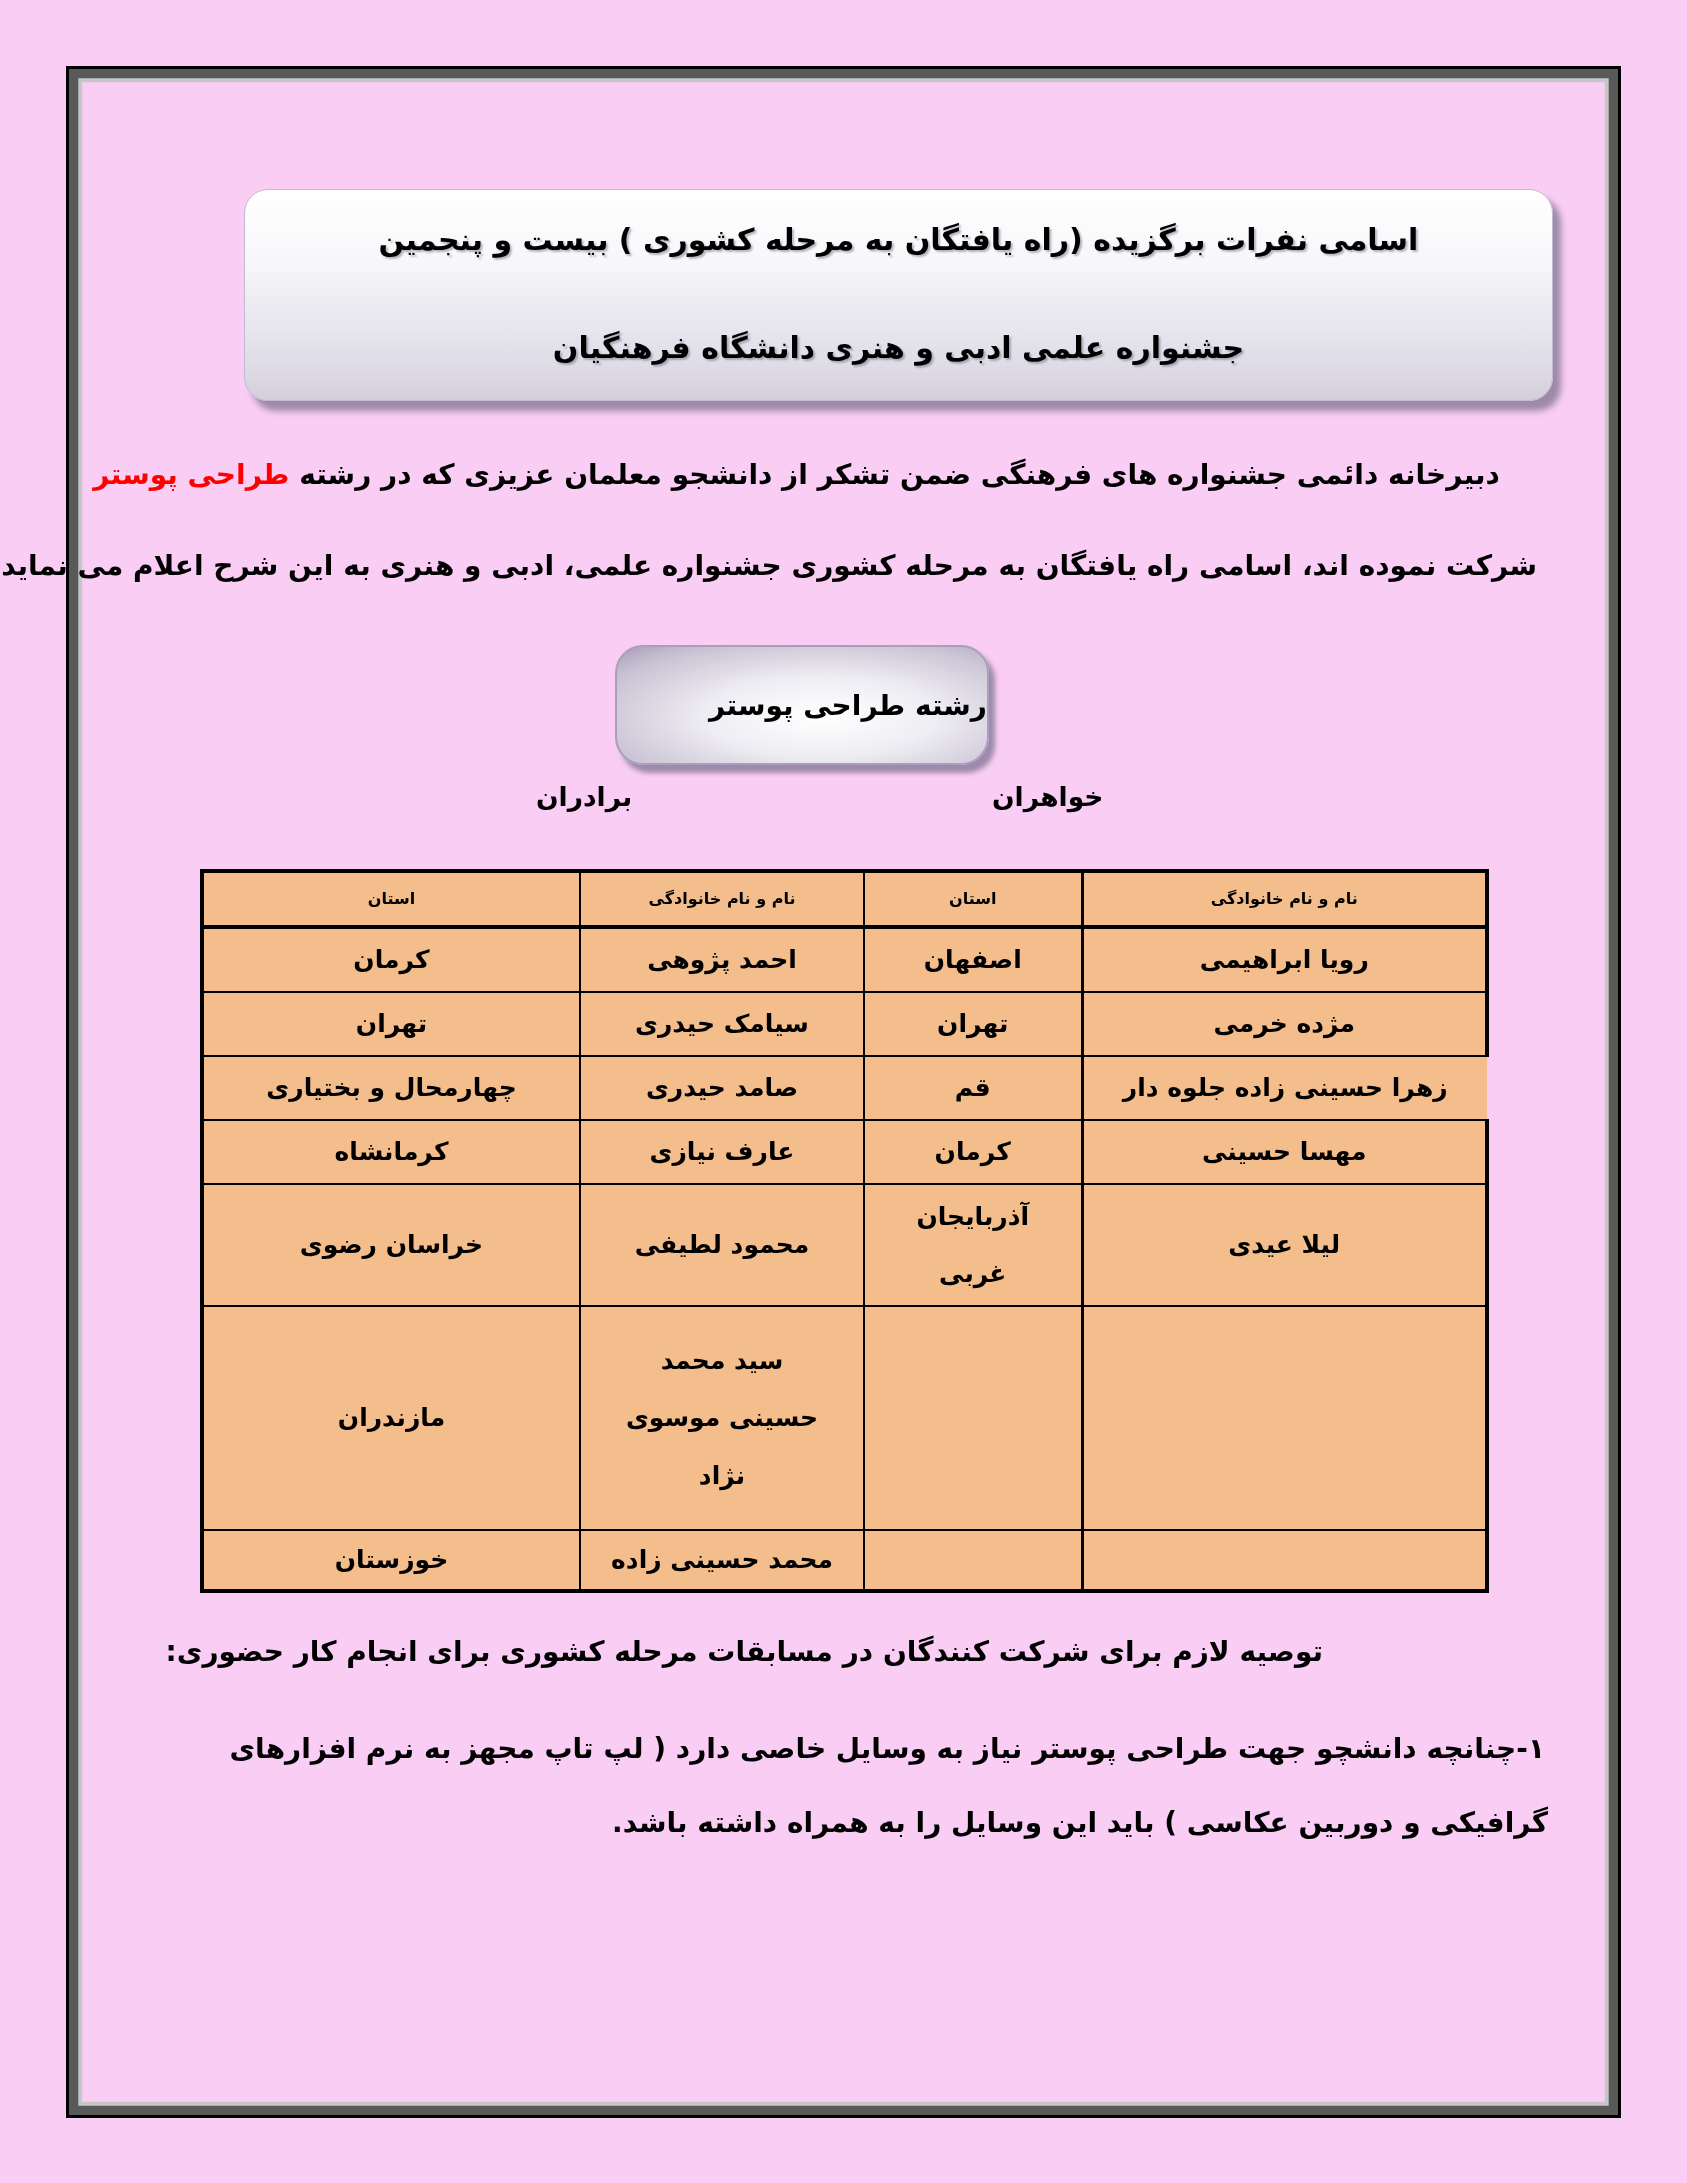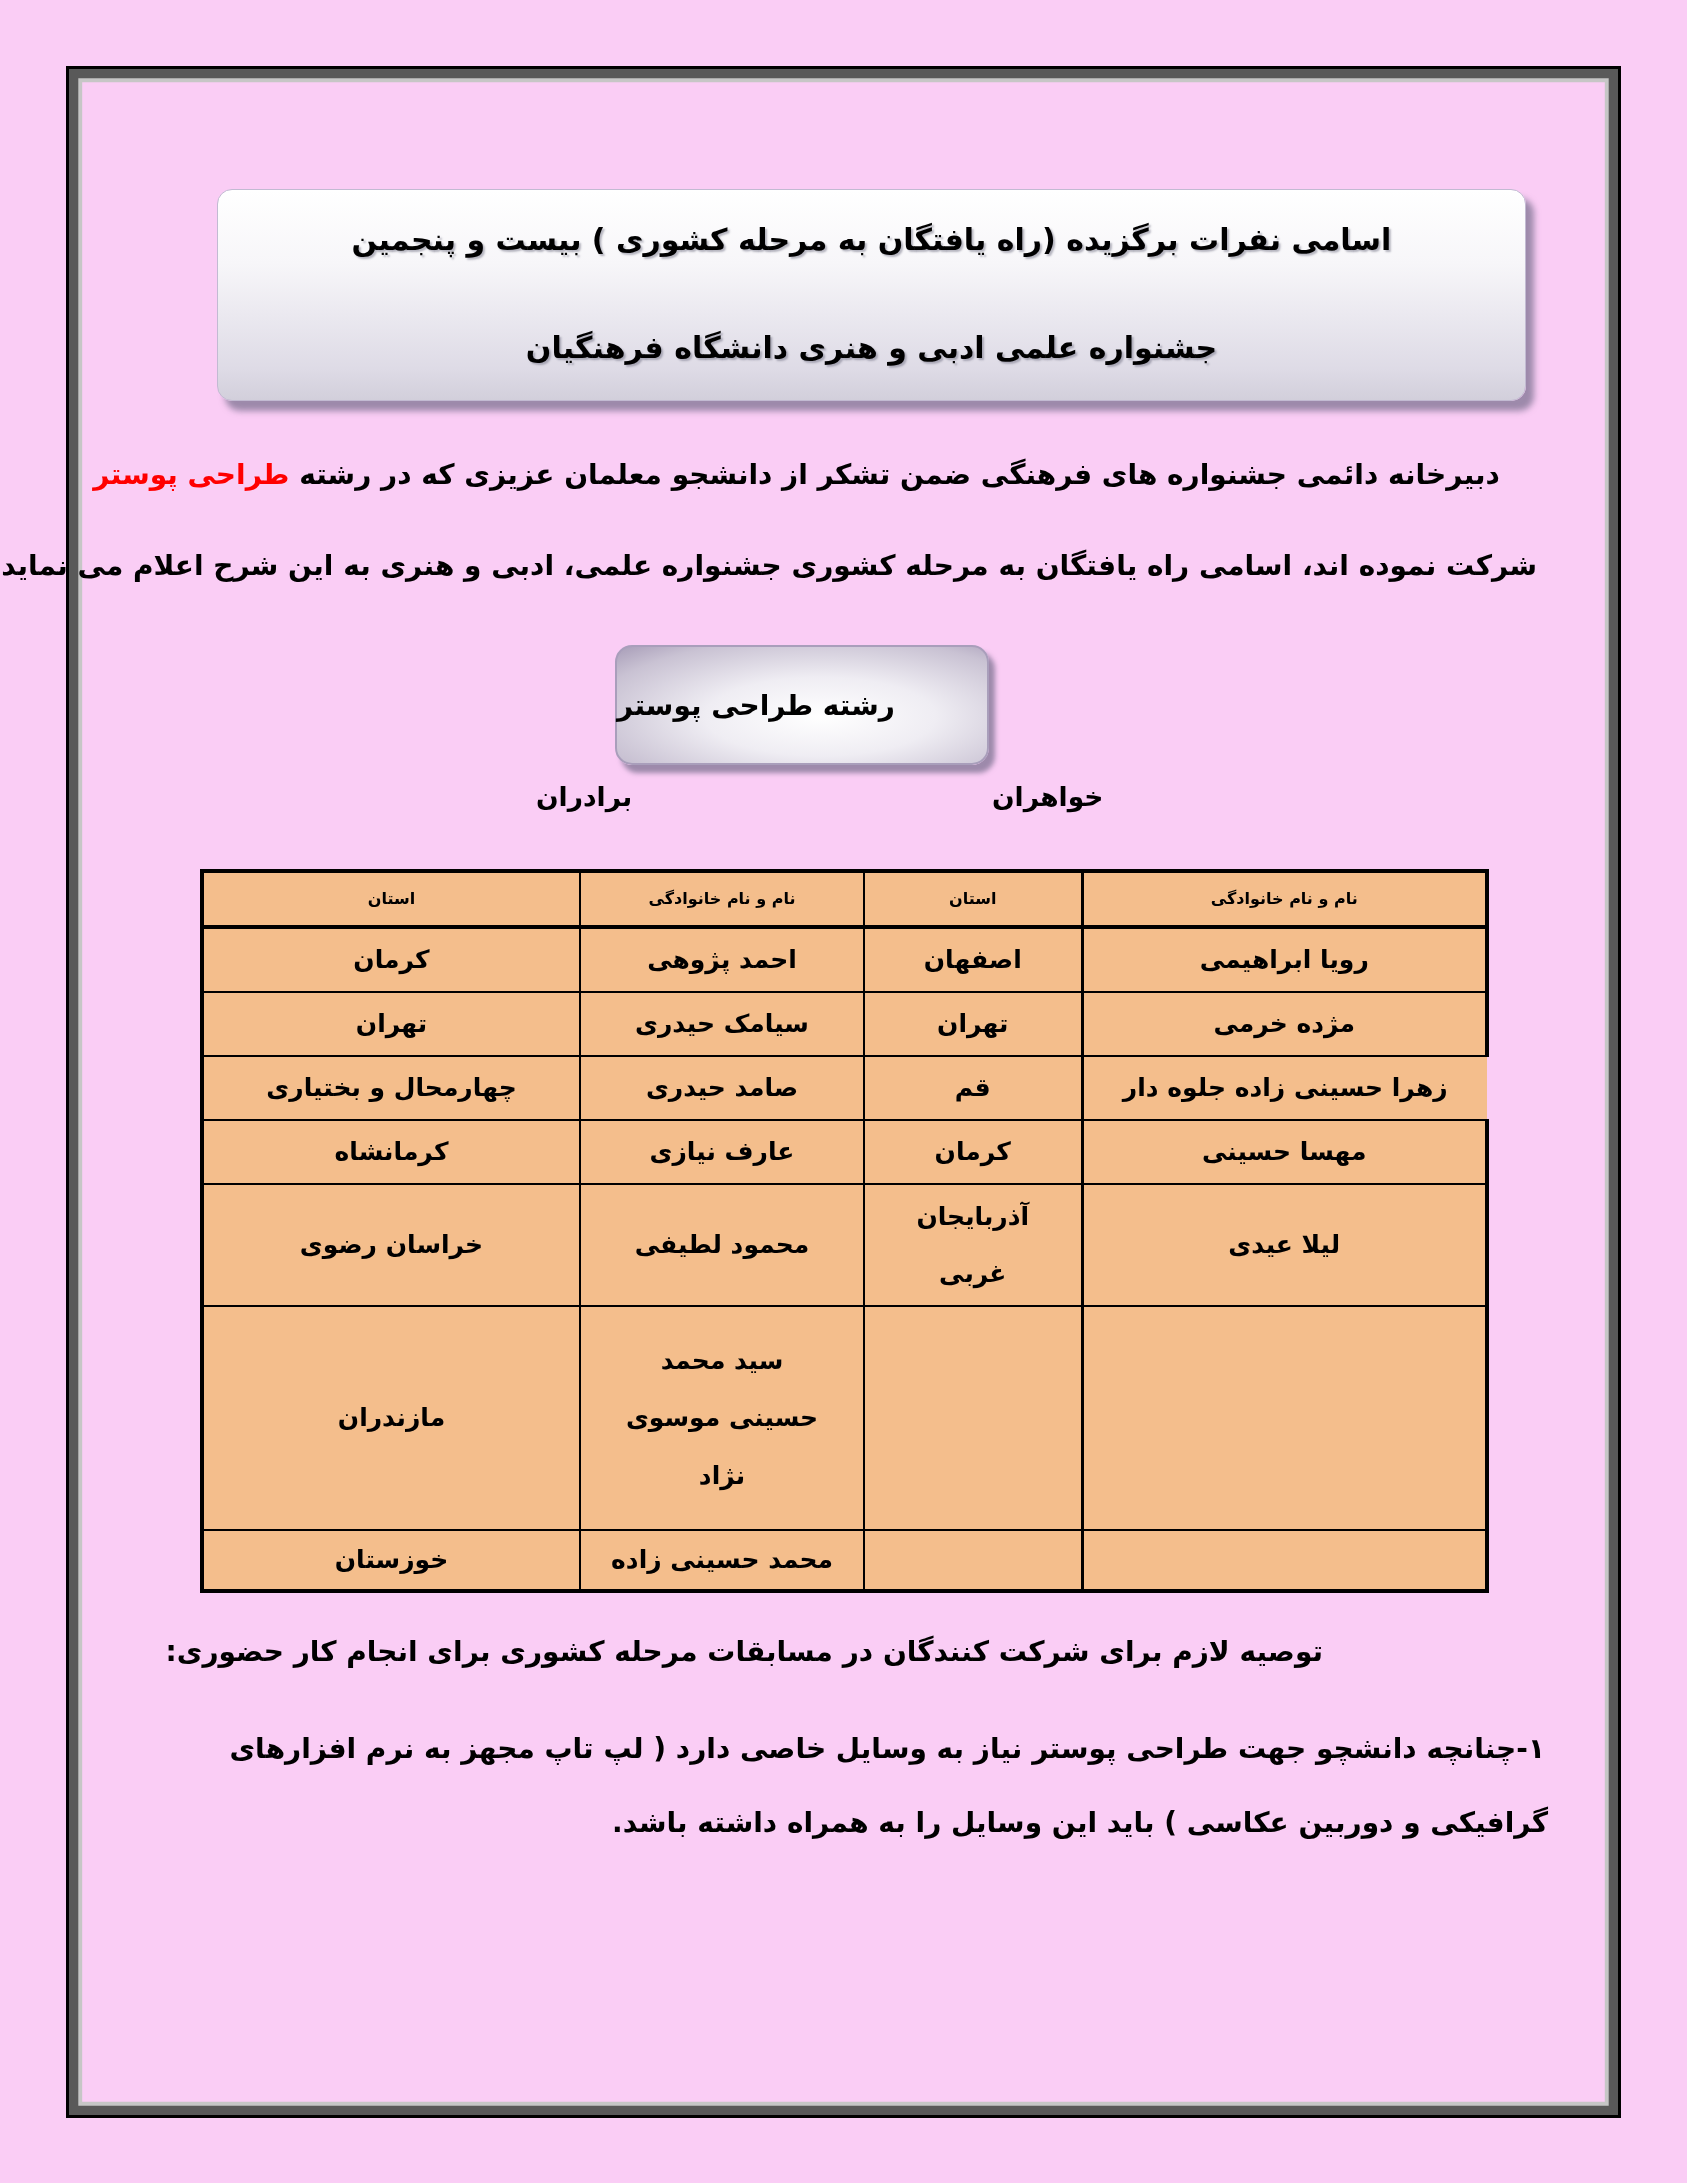--- a/index.html
+++ b/index.html
@@ -13,22 +13,22 @@
 
   
   .frame{
     position:absolute;left:66px;top:66px;width:1549px;height:2046px;
     border:3.3px solid #000;
     box-shadow: inset 0 0 0 9.3px #595959, inset 0 0 0 13.2px #C6C6C6;
   }
 
   
   .banner{
-    position:absolute;left:217px;top:189px;width:1307px;height:210px;
-    border-radius:15px;
+    position:absolute;left:244px;top:189px;width:1307px;height:210px;
+    border-radius:24px;
     background:linear-gradient(180deg,#FFFFFF 0%,#F7F6F9 35%,#DEDBE6 85%,#D2CFDB 100%);
     border:1.3px solid #C2BAD2;
     box-shadow:8px 9.3px 6.6px rgba(125,115,145,0.75);
   }
   .banner-line{
     position:absolute;left:0;right:0;text-align:center;
     font-size:30px;font-weight:bold;color:#000;white-space:nowrap;
     text-shadow:2px 2px 2px rgba(100,100,120,0.45);
   }
   .banner-line.l1{top:32px;}
@@ -39,25 +39,25 @@
     position:absolute;direction:rtl;white-space:nowrap;
     font-size:28px;font-weight:bold;color:#000;
   }
   .p1l1{top:458px;right:187px;}
   .p1l2{top:549px;right:150px;}
   .hl{color:#FF0000;}
 
   
   .badge{
     position:absolute;left:615px;top:645px;width:370px;height:116px;
-    border-radius:17px;
+    border-radius:28px;
     background:radial-gradient(ellipse at 55% 60%, #FFFFFF 0%, #EFEDF3 40%, #C9C2D3 80%, #A89DB8 100%);
     border:2px solid #A99EBB;
     box-shadow:6px 7.3px 5.3px rgba(125,115,145,0.75);
-    display:flex;align-items:center;justify-content:flex-end;
+    display:flex;align-items:center;justify-content:flex-start;
   }
   .badge span{font-size:28px;font-weight:bold;color:#000;}
 
   
   .sec-label{position:absolute;font-size:26.5px;font-weight:bold;color:#000;white-space:nowrap;}
   .sec-sisters{left:992px;top:781px;text-align:center;}
   .sec-brothers{left:536px;top:781px;}
 
   
   table.results{

